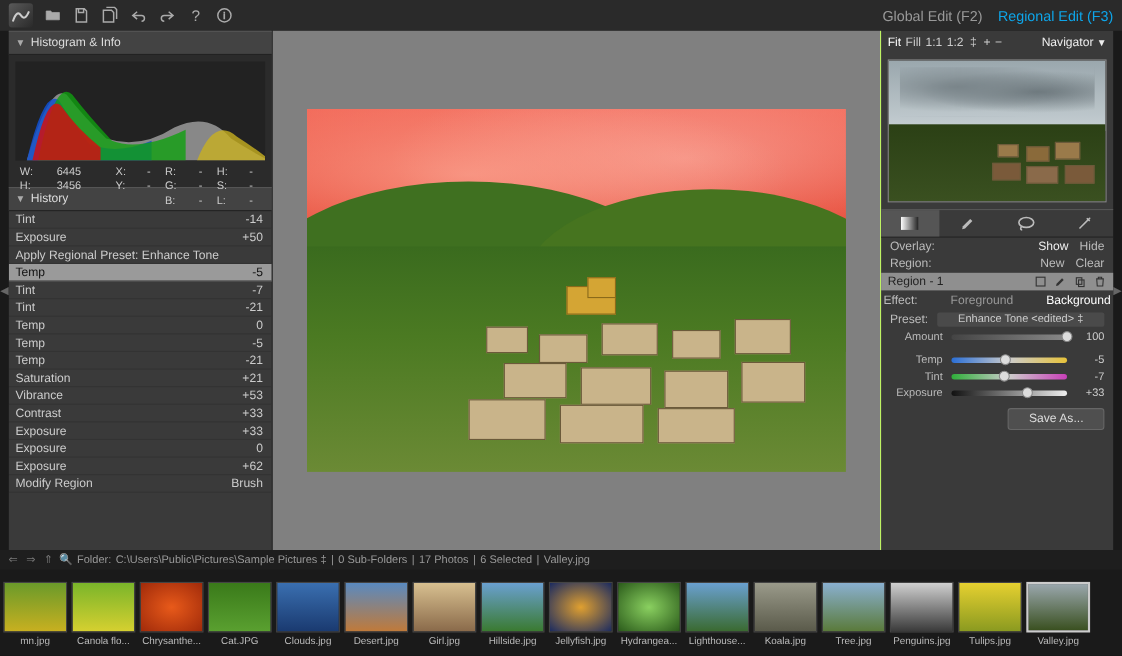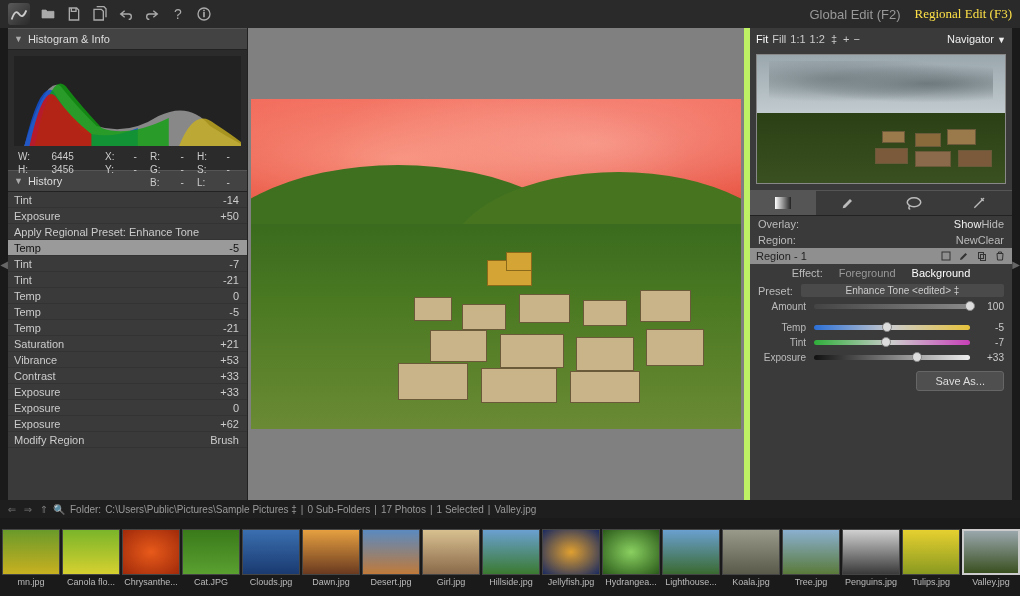--- a/index.html
+++ b/index.html
@@ -6,27 +6,27 @@
 html, body { width: 1020px; height: 596px; background: #1a1a1a; color: #ccc; overflow: hidden; }
 
 
 .toolbar { height: 28px; background: #2a2a2a; display: flex; align-items: center; padding: 0 8px; }
 .toolbar .tb-left { display: flex; gap: 10px; align-items: center; }
 .toolbar .tb-right { margin-left: auto; display: flex; gap: 14px; align-items: center; }
 .tb-icon { width: 16px; height: 16px; display: inline-flex; align-items: center; justify-content: center; color: #aaa; cursor: pointer; }
 .tb-icon svg { width: 16px; height: 16px; stroke: currentColor; fill: currentColor; }
 .app-logo { width: 22px; height: 22px; background: linear-gradient(135deg,#5a5a5a,#2a2a2a); border-radius: 3px; display:flex; align-items:center; justify-content:center; }
 .mode-toggle { font-size: 13px; color: #999; cursor: pointer; }
-.mode-toggle.active { color: #fde047; font-family: Liberation Serif, serif; }
+.mode-toggle.active { color: #0ea5e9; }
 
 
 .main { display: flex; height: 472px; }
 .panel-left { width: 240px; background: #3a3a3a; display: flex; flex-direction: column; border-right: 1px solid #222; }
 .canvas { flex: 1; background: #808080; display: flex; align-items: center; justify-content: center; position: relative; }
-.panel-right { width: 268px; background: #3a3a3a; display: flex; flex-direction: column; border-left: 6px solid #bef264; }
+.panel-right { width: 212px; background: #3a3a3a; display: flex; flex-direction: column; border-left: 1px solid #bef264; }
 
 
 .sec-head { height: 22px; background: #434343; border-top: 1px solid #555; border-bottom: 1px solid #222; display: flex; align-items: center; padding: 0 6px; font-size: 11px; color: #ddd; gap: 5px; }
 .sec-head .tri { font-size: 9px; color: #aaa; }
 
 
 .histo-box { height: 120px; background: #2b2b2b; padding: 6px; position: relative; }
 .histo-canvas { width: 100%; height: 90px; position: relative; background:#222; }
 .histo-stats { font-size: 10px; color: #ccc; margin-top: 3px; }
 .histo-stats table { width: 100%; }
@@ -59,28 +59,28 @@
 .nav-preview .psky { position:absolute; inset:0; height:50%; background: linear-gradient(#9aa7ad,#c6cfd3); }
 .nav-preview .pclouds { position:absolute; top:5%; left:5%; width:90%; height:35%; background: radial-gradient(ellipse at 30% 40%, #7a858a, transparent 60%), radial-gradient(ellipse at 70% 50%, #6a757a, transparent 60%);}
 .nav-preview .pground { position:absolute; top:45%; bottom:0; left:0; right:0; background: linear-gradient(#2b4015,#3a5020); }
 .nav-preview .pvillage { position:absolute; left:45%; right:2%; top:55%; bottom:5%; }
 
 .tools-row { display:flex; height:26px; border-top:1px solid #555; border-bottom:1px solid #222; }
 .tools-row .tool { flex:1; display:flex; align-items:center; justify-content:center; color:#bbb; cursor:pointer; }
 .tools-row .tool.active { background:#555; color:#fff; }
 
 .kv { display:flex; justify-content:space-between; align-items:center; padding:2px 8px; font-size:11px; color:#bbb; }
-.kv .links span { cursor:pointer; }
+.kv .links span { margin-left:10px; cursor:pointer; }
 .kv .links span.active { color:#eee; }
 
 .region-row { display:flex; align-items:center; background:#8f8f8f; color:#222; font-size:11px; padding:2px 6px; justify-content:space-between; }
 .region-row .ricons { display:flex; gap:6px; }
 .region-row .ricons span{ width:12px; height:12px; display:inline-block; cursor:pointer;}
 
-.effect-row { display:flex; justify-content:center; gap:16px; font-size:11px; padding:3px 0; }
+.effect-row { display:flex; justify-content:center; gap:30px; font-size:11px; padding:3px 0; }
 .effect-row span{ color:#999; cursor:pointer;}
 .effect-row span.active{ color:#fff; }
 .preset-row { display:flex; align-items:center; font-size:11px; padding:2px 8px; gap:8px;}
 .preset-row .sel { flex:1; background:#4a4a4a; color:#ccc; padding:1px 4px; font-size:10px; text-align:center; border-radius:2px;}
 
 .slider-row { display:flex; align-items:center; padding:2px 8px; font-size:10px; gap:8px; }
 .slider-row .lbl { width:48px; text-align:right; color:#bbb;}
 .slider-row .track { flex:1; height:5px; border-radius:3px; position:relative; }
 .slider-row .knob { position:absolute; top:-3px; width:10px; height:10px; background:#ddd; border-radius:50%; border:1px solid #888; transform: translateX(-50%);}
 .slider-row .num { width:26px; text-align:right; color:#ccc;}
@@ -445,21 +445,21 @@
   <span class="sb-icon">⇒</span>
   <span class="sb-icon">⇑</span>
   <span class="sb-icon">🔍</span>
   <span>Folder:</span>
   <span>C:\Users\Public\Pictures\Sample Pictures ‡</span>
   <span>|</span>
     <span>0 Sub-Folders</span>
   <span>|</span>
     <span>17 Photos</span>
   <span>|</span>
-    <span>1 Selected</span>
+    <span>6 Selected</span>
   <span>|</span>
     <span>Valley.jpg</span>
 </div>
 
 <div class="filmstrip" id="filmstrip">
     <div class="thumb">
       <div class="img" style="background: linear-gradient(rgb(106, 154, 42), rgb(200, 176, 32));"></div>
       <div class="cap">mn.jpg</div>
     </div>
     <div class="thumb">
@@ -472,24 +472,20 @@
     </div>
     <div class="thumb">
       <div class="img" style="background: linear-gradient(rgb(58, 122, 26), rgb(90, 160, 48));"></div>
       <div class="cap">Cat.JPG</div>
     </div>
     <div class="thumb">
       <div class="img" style="background: linear-gradient(rgb(58, 111, 176), rgb(26, 58, 112));"></div>
       <div class="cap">Clouds.jpg</div>
     </div>
     <div class="thumb">
-      <div class="img" style="background: linear-gradient(rgb(230, 160, 64), rgb(106, 58, 32));"></div>
-      <div class="cap">Dawn.jpg</div>
-    </div>
-    <div class="thumb">
       <div class="img" style="background: linear-gradient(rgb(90, 138, 192), rgb(192, 122, 58));"></div>
       <div class="cap">Desert.jpg</div>
     </div>
     <div class="thumb">
       <div class="img" style="background: linear-gradient(rgb(216, 192, 144), rgb(138, 106, 74));"></div>
       <div class="cap">Girl.jpg</div>
     </div>
     <div class="thumb">
       <div class="img" style="background: linear-gradient(rgb(106, 160, 208), rgb(58, 122, 48));"></div>
       <div class="cap">Hillside.jpg</div>

